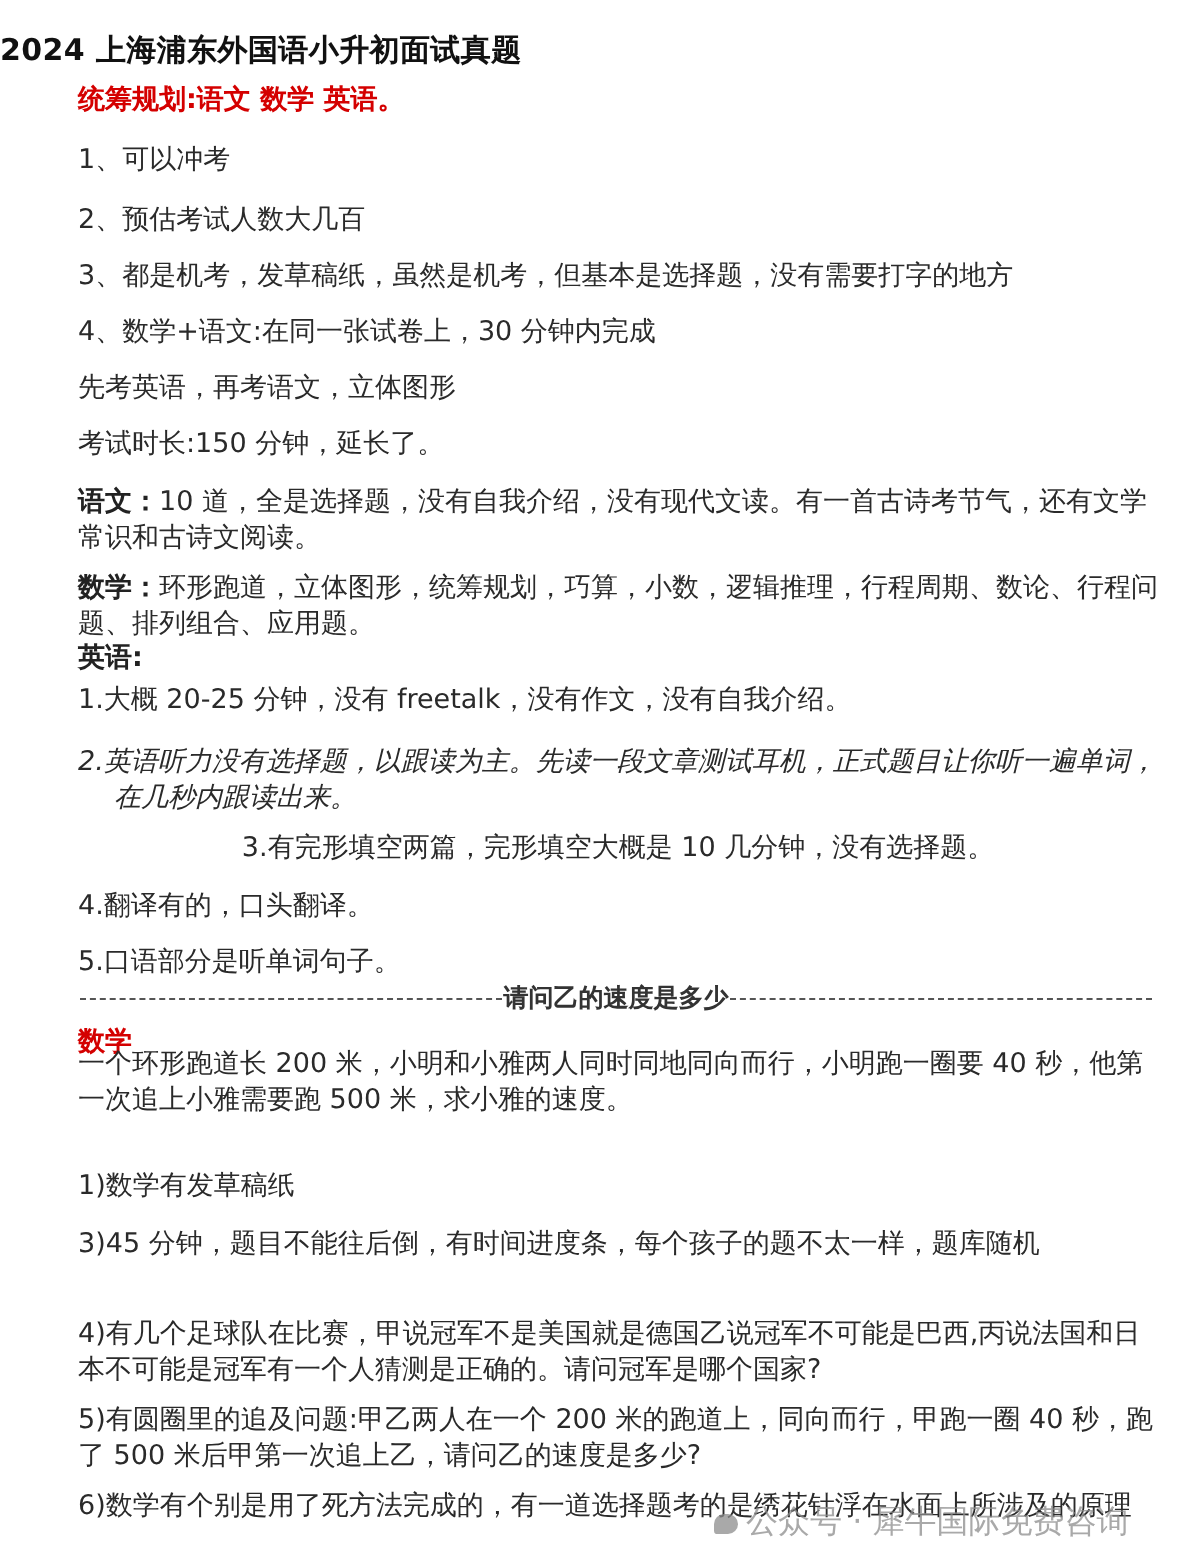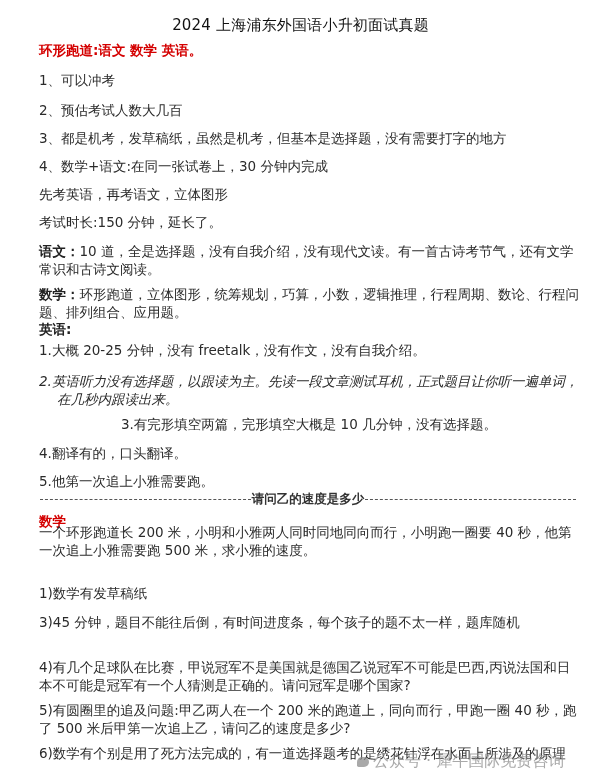--- a/index.html
+++ b/index.html
@@ -3,22 +3,22 @@
   <meta charset="utf-8">
   <style>
     html, body { margin: 0; padding: 0; background: #ffffff; }
     body {
       width: 601px; height: 780px; overflow: hidden; position: relative;
       font-family: "DejaVu Sans", "Liberation Sans", sans-serif;
       color: #222222;
     }
     .page { position: absolute; left: 0; top: 0; width: 601px; height: 780px; }
     .title {
-      position: absolute; top: 16px; left: 0; width: 601px; text-align: center;
-      font-size: 15px; font-weight: normal; color: #111;
+      position: absolute; top: 16px; left: 0; width: 601px; text-align: left;
+      font-size: 15px; font-weight: bold; color: #111;
       letter-spacing: 0.2px;
     }
     .line {
       position: absolute; left: 39px; font-size: 13.5px; line-height: 18px;
       white-space: nowrap; color: #2a2a2a;
     }
     .wrap { white-space: normal; width: 540px; }
     .red { color: #d40000; font-weight: bold; }
     .bold { font-weight: bold; color: #222; }
     .indent { padding-left: 18px; text-indent: -18px; width: 522px; white-space: normal; }
@@ -37,21 +37,21 @@
       display: inline-block; width: 12px; height: 10px; background: rgba(140,140,140,0.75);
       border-radius: 6px 6px 6px 2px;
     }
   </style>
 </head>
 <body>
 
 <div class="page">
   <div class="title">2024 上海浦东外国语小升初面试真题</div>
 
-  <div class="line red" style="top:41px;">环形跑道:语文 数学 英语。</div>
+  <div class="line red" style="top:41px;">统筹规划:语文 数学 英语。</div>
 
   <div class="line" style="top:71px;">1、可以冲考</div>
   <div class="line" style="top:101px;">2、预估考试人数大几百</div>
   <div class="line" style="top:129px;">3、都是机考，发草稿纸，虽然是机考，但基本是选择题，没有需要打字的地方</div>
   <div class="line" style="top:157px;">4、数学+语文:在同一张试卷上，30 分钟内完成</div>
 
   <div class="line" style="top:185px;">先考英语，再考语文，立体图形</div>
   <div class="line" style="top:213px;">考试时长:150 分钟，延长了。</div>
 
   <div class="line wrap" style="top:242px;">
@@ -70,21 +70,21 @@
   <div class="line indent" style="top:372px;font-style:italic;">
     <span class="num">2.</span><span>英语听力没有选择题，以跟读为主。先读一段文章测试耳机，正式题目让你听一遍单词，在几秒内跟读出来。</span>
   </div>
   <div class="line indent" style="top:415px;text-align:center;">
     <span class="num">3.</span><span>有完形填空两篇，完形填空大概是 10 几分钟，没有选择题。</span>
   </div>
   <div class="line indent" style="top:444px;">
     <span class="num">4.</span><span>翻译有的，口头翻译。</span>
   </div>
   <div class="line" style="top:472px;">
-    <span>5.</span><span>他第一次追上小雅需要跑。</span>
+    <span>5.</span><span>口语部分是听单词句子。</span>
   </div>
 
   <div class="divider">
     <span class="dash"></span>
     <span>请问乙的速度是多少</span>
     <span class="dash"></span>
   </div>
 
   <div class="line red" style="top:512px;">数学</div>
 

